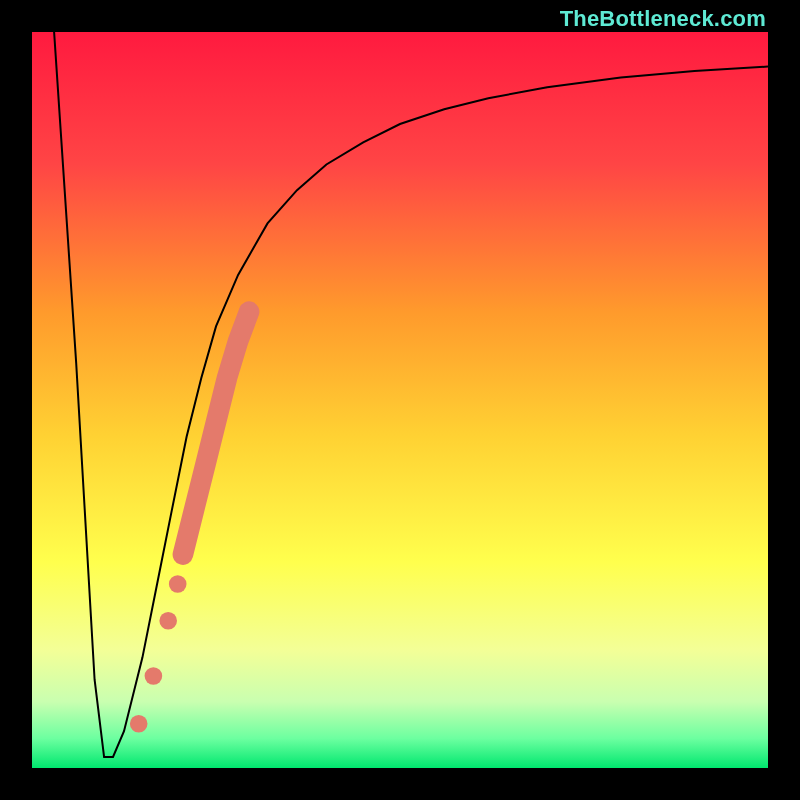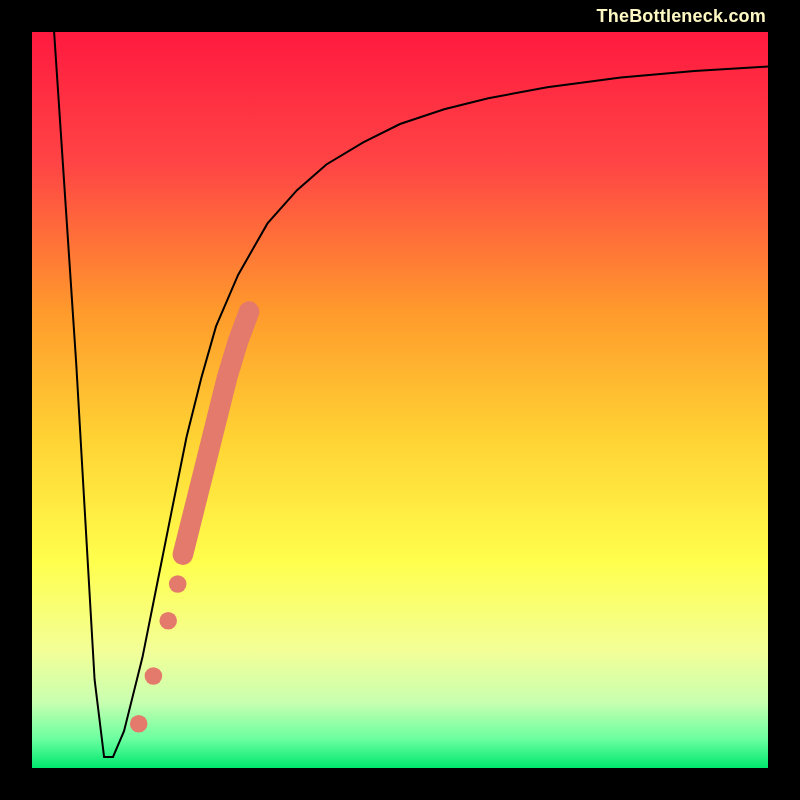--- a/index.html
+++ b/index.html
@@ -23,23 +23,23 @@
     left: 0;
     top: 0;
     width: 736px;
     height: 736px;
   }
   .watermark {
     position: absolute;
     top: 6px;
     right: 34px;
     font-family: Arial, Helvetica, sans-serif;
-    font-size: 18px;
+    font-size: 22px;
     font-weight: 600;
-    color: #fef9c3;
+    color: #5eead4;
     letter-spacing: 0.2px;
   }
 </style>
 </head>
 <body>
 
 <div class="frame">
   <svg class="plot" viewBox="0 0 736 736">
     <defs>
       <linearGradient id="bg-grad" x1="0" y1="0" x2="0" y2="1">

